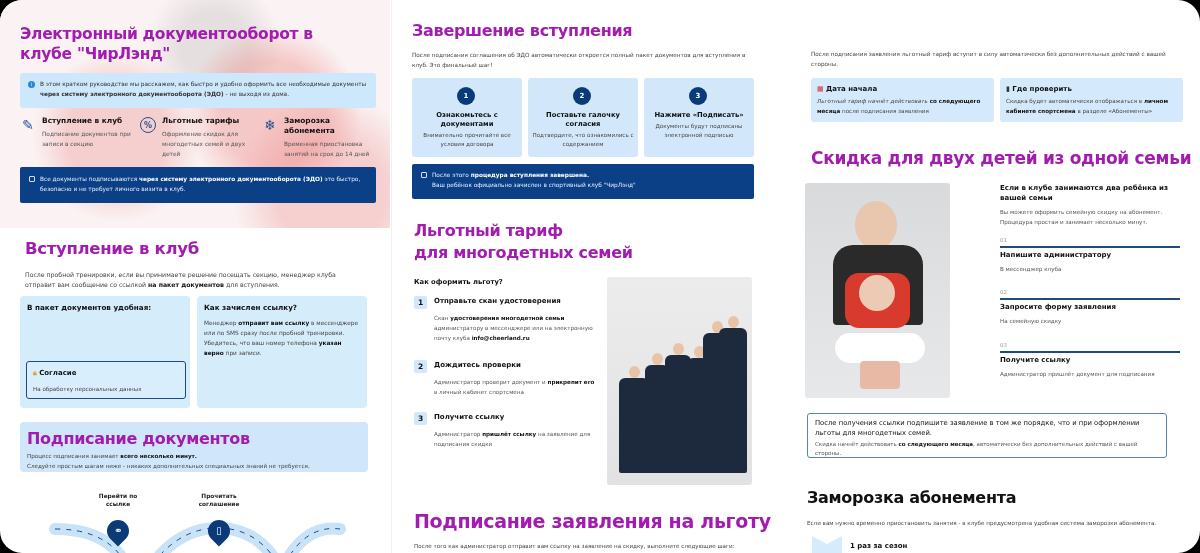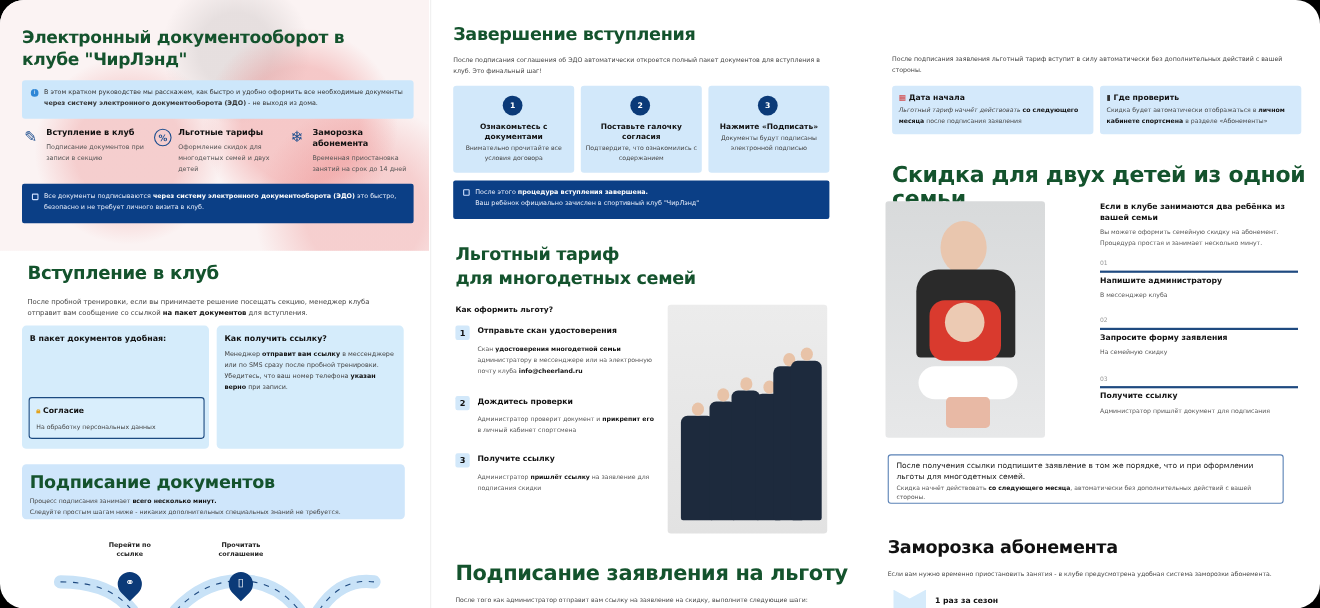--- a/index.html
+++ b/index.html
@@ -4,21 +4,21 @@
 <style>
   *{box-sizing:border-box;margin:0;padding:0}
   html,body{width:1200px;height:553px;overflow:hidden;background:#000}
   body{font-family:"DejaVu Sans","Liberation Sans",sans-serif;color:#1a1a1a;position:relative}
   .frame{position:absolute;left:0;top:0;width:1200px;height:553px;background:#fff;border-radius:22px;overflow:hidden}
   .col{position:absolute;top:0;height:553px;overflow:hidden}
   .c1{left:0;width:392px}
   .c2{left:392px;width:398px}
   .c3{left:790px;width:410px}
   .divider{position:absolute;top:0;width:1px;height:553px;background:#f0f0f0}
-  h1,h2{color:#14532d;font-weight:bold;letter-spacing:-0.3px}
+  h1,h2{color:#a21caf;font-weight:bold;letter-spacing:-0.3px}
   .h-hero{font-size:15.5px;line-height:20px;position:absolute;left:20px;top:24px;width:340px}
   .h2{font-size:16px;line-height:22px;position:absolute}
   .p{font-size:6.2px;line-height:10px;color:#444;position:absolute}
   .p b{color:#111}
   .hero-bg{position:absolute;left:0;top:0;width:390px;height:228px;
     background:
       radial-gradient(circle at 70% 50%, rgba(235,120,120,.35) 0 18%, transparent 30%),
       radial-gradient(circle at 30% 60%, rgba(230,110,110,.28) 0 16%, transparent 28%),
       radial-gradient(circle at 55% 20%, rgba(80,80,80,.12) 0 12%, transparent 24%),
       radial-gradient(circle at 85% 85%, rgba(230,100,100,.25) 0 14%, transparent 26%),
@@ -107,21 +107,21 @@
 
     <div class="lbox" style="left:20px;top:296px;width:170px;height:112px">
       <div class="bold7" style="left:7px;top:7px">В пакет документов удобная:</div>
       <div class="doc-card" style="top:65px">
         <div class="t"><span style="color:#e3a21a">🔒︎ </span><span>Согласие</span></div>
         <div class="d">На обработку персональных данных</div>
       </div>
     </div>
 
     <div class="lbox" style="left:197px;top:296px;width:170px;height:112px">
-      <div class="bold7" style="left:7px;top:7px">Как получить ссылку?</div>
+      <div class="bold7" style="left:7px;top:7px">Как зачислен ссылку?</div>
       <p class="p" style="left:7px;top:22px;width:158px;font-size:5.8px">
         <span>Менеджер </span><b>отправит вам ссылку</b><span> в мессенджере или по SMS сразу после пробной тренировки. Убедитесь, что ваш номер телефона </span><b>указан верно</b><span> при записи.</span>
       </p>
     </div>
 
     <div class="lbox" style="left:20px;top:422px;width:348px;height:50px;background:#cfe6fb">
       <h2 class="h2" style="left:7px;top:6px;font-size:16px">Подписание документов</h2>
       <p class="p" style="left:7px;top:29px;width:330px;font-size:5.6px">
         <span>Процесс подписания занимает </span><b>всего несколько минут.</b><br>
         <span>Следуйте простым шагам ниже - никаких дополнительных специальных знаний не требуется.</span>
@@ -211,21 +211,21 @@
 
     <div class="info2" style="left:21px;top:78px">
       <div class="t"><span style="color:#d23c3c">▦ </span><span>Дата начала</span></div>
       <div class="d"><i><span>Льготный тариф начнёт действовать </span></i><b>со следующего месяца</b><span> после подписания заявления</span></div>
     </div>
     <div class="info2" style="left:210px;top:78px">
       <div class="t"><span style="color:#333">▮ </span><span>Где проверить</span></div>
       <div class="d"><span>Скидка будет автоматически отображаться в </span><b>личном кабинете спортсмена</b><span> в разделе «Абонементы»</span></div>
     </div>
 
-    <h2 class="h2" style="left:21px;top:147px;font-size:20px">Скидка для двух детей из одной семьи</h2>
+    <h2 class="h2" style="left:21px;top:147px;font-size:17px">Скидка для двух детей из одной семьи</h2>
 
     <div class="photo2">
       <div style="position:absolute;left:50px;top:18px;width:42px;height:48px;border-radius:50%;background:#e9c6ae"></div>
       <div style="position:absolute;left:28px;top:62px;width:90px;height:80px;background:#2a2a2a;border-radius:20px 20px 4px 4px"></div>
       <div style="position:absolute;left:40px;top:90px;width:65px;height:55px;background:#d93a2e;border-radius:14px"></div>
       <div style="position:absolute;left:54px;top:92px;width:36px;height:36px;border-radius:50%;background:#eccab3"></div>
       <div style="position:absolute;left:30px;top:150px;width:90px;height:30px;background:#fff;border-radius:15px"></div>
       <div style="position:absolute;left:55px;top:178px;width:40px;height:28px;background:#e8b9a5;border-radius:4px"></div>
     </div>
 

